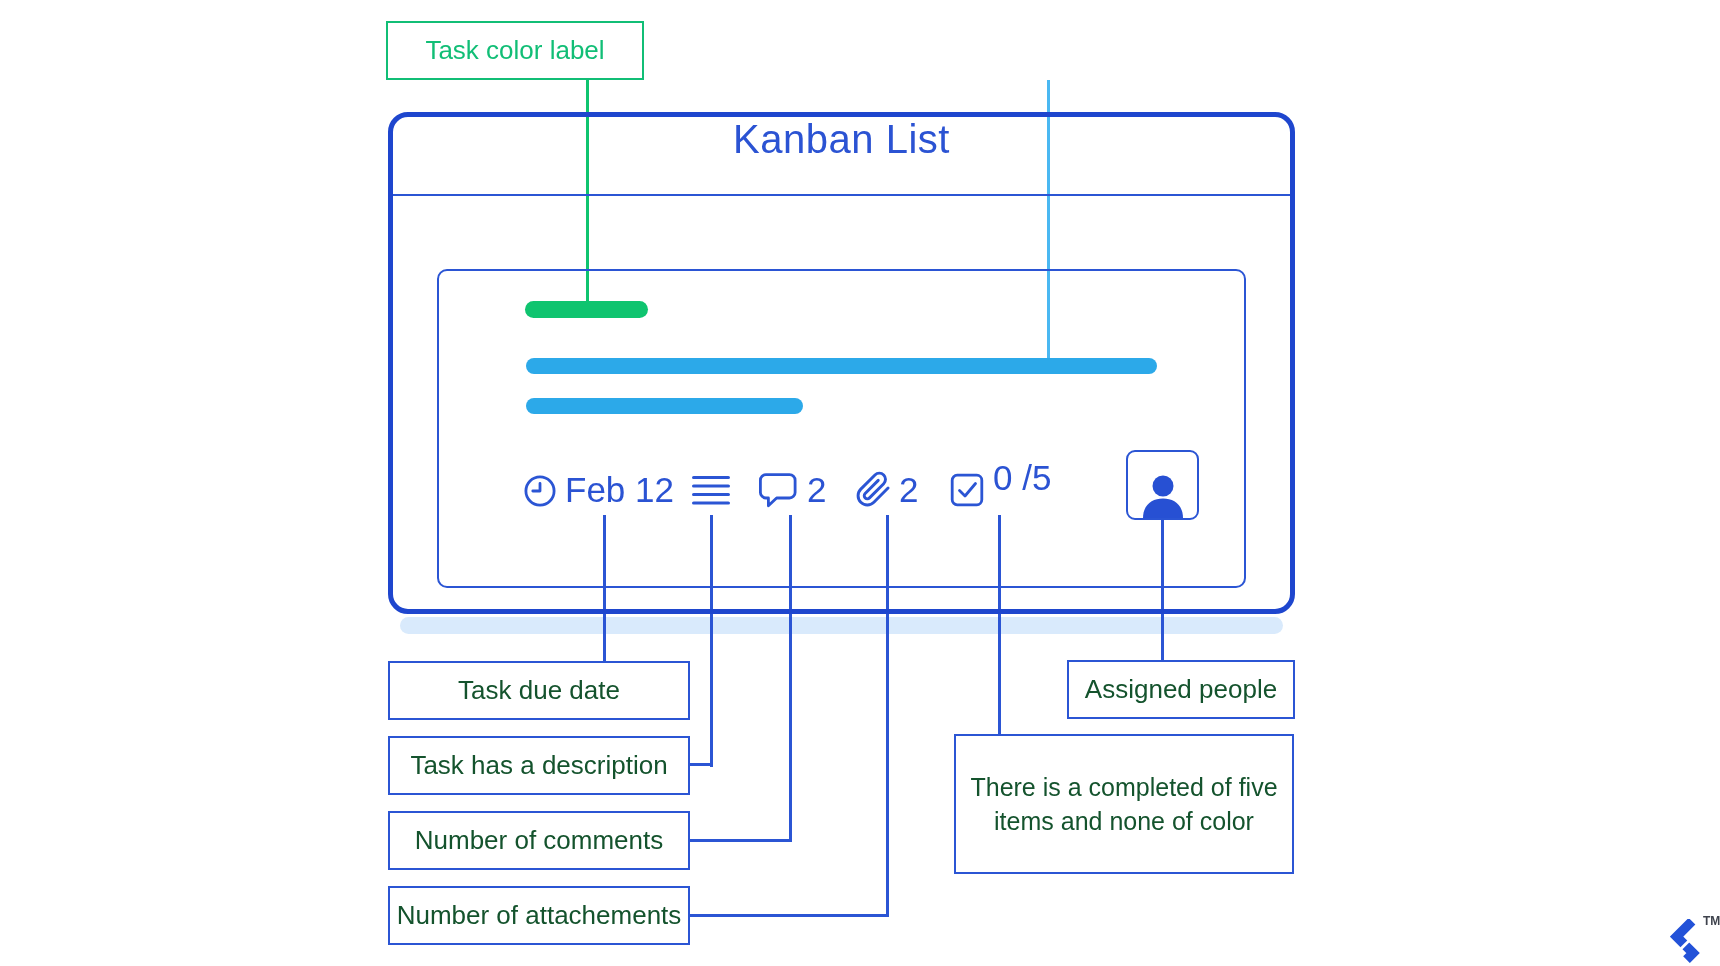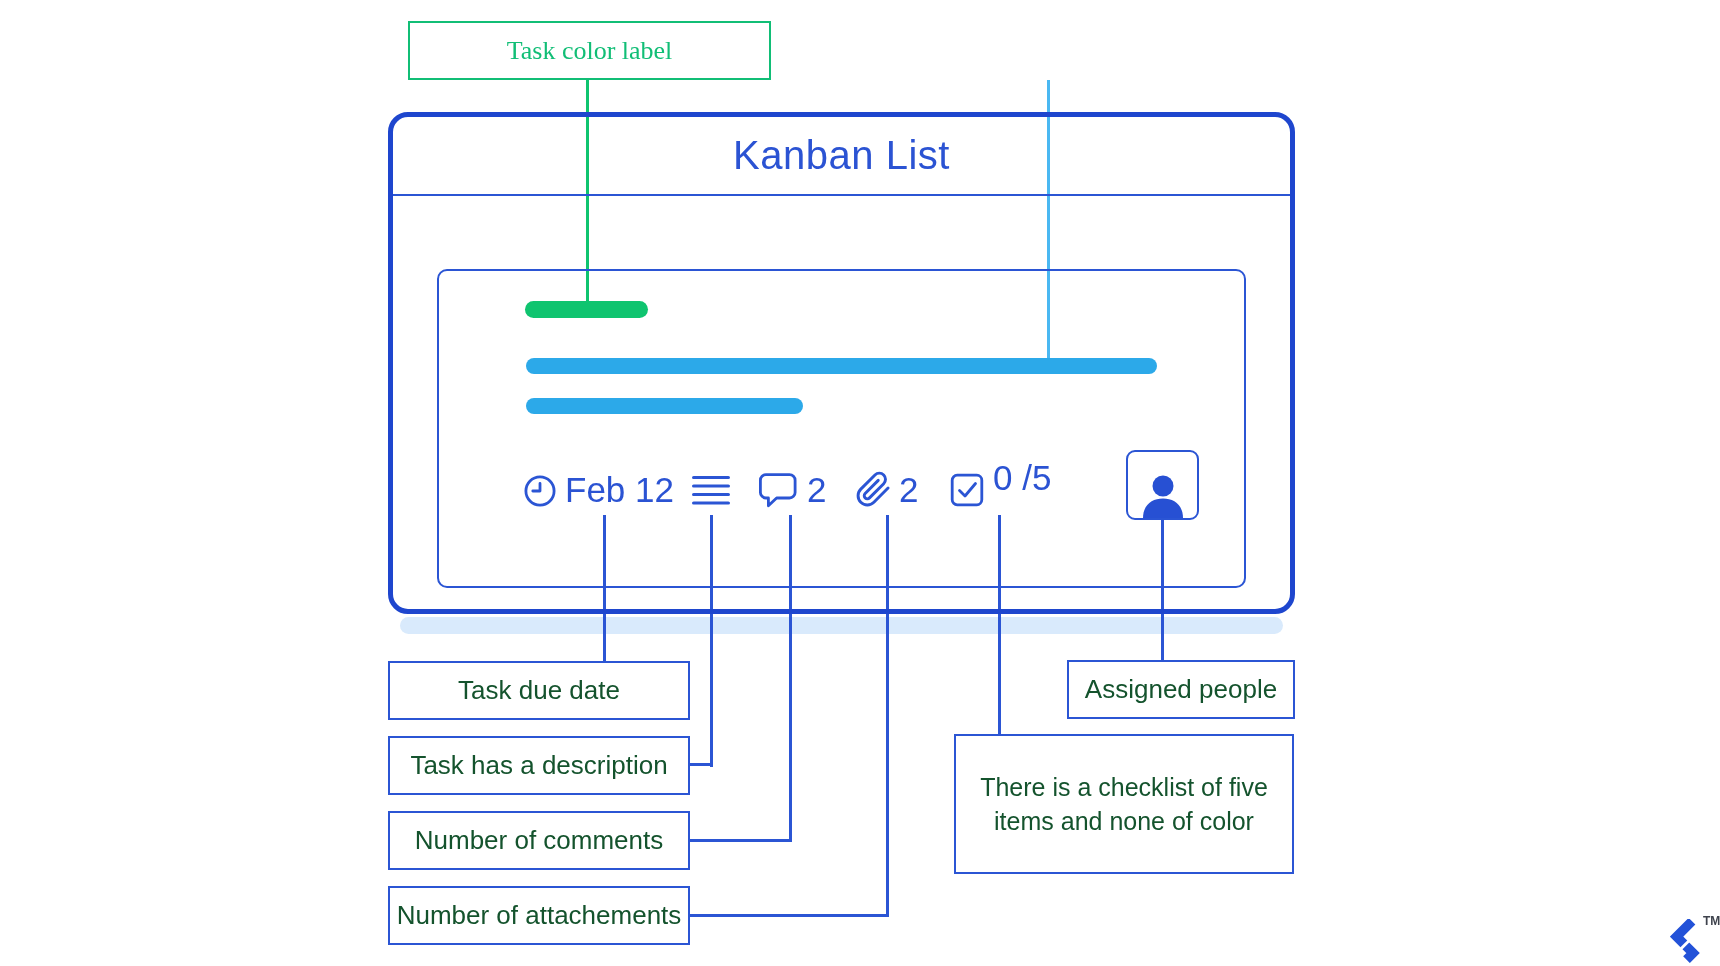--- a/index.html
+++ b/index.html
@@ -26,21 +26,21 @@
   
   .vline{position:absolute;width:3px;background:var(--line);z-index:1;}
   .hline{position:absolute;height:3px;background:var(--line);z-index:1;}
   .vline.green{background:var(--green-fill);}
   .vline.sky{background:var(--sky);}
 
   
   #panel{position:absolute;left:388px;top:112px;width:907px;height:502px;
          border:5px solid var(--panel-border);border-radius:20px;background:transparent;z-index:2;}
   #panel-header{height:79px;border-bottom:2.5px solid var(--line);
-                display:flex;align-items:center;justify-content:center;}
+                display:flex;justify-content:center;}
   #panel-title{font-size:40px;font-weight:500;color:var(--blue);letter-spacing:.5px;}
   #shadow{position:absolute;left:400px;top:617px;width:883px;height:17px;border-radius:9px;
           background:var(--shadow);z-index:0;}
 
   
   #card{position:absolute;left:437px;top:269px;width:809px;height:319px;
         border:2.5px solid var(--line);border-radius:10px;background:transparent;z-index:2;}
 
   .pill{position:absolute;border-radius:9px;z-index:2;}
   #color-label{left:525px;top:301px;width:123px;height:17px;background:var(--green-fill);}
@@ -75,21 +75,21 @@
   <div class="vline" style="left:603px;top:515px;height:148px;"></div>
   <div class="vline" style="left:710px;top:515px;height:252px;"></div>
   <div class="hline" style="left:690px;top:763px;width:23px;"></div>
   <div class="vline" style="left:789px;top:515px;height:327px;"></div>
   <div class="hline" style="left:690px;top:839px;width:102px;"></div>
   <div class="vline" style="left:886px;top:515px;height:402px;"></div>
   <div class="hline" style="left:690px;top:914px;width:199px;"></div>
   <div class="vline" style="left:998px;top:515px;height:222px;"></div>
   <div class="vline" style="left:1161px;top:518px;height:145px;"></div>
 
-  <div class="abox green" style="left:408px;top:21px;width:363px;height:59px;font-family:Liberation Serif, serif;">
+  <div class="abox green" style="left:386px;top:21px;width:258px;height:59px;">
     <span>Task color label</span>
   </div>
 
   <div id="panel">
     <div id="panel-header">
       <span id="panel-title">Kanban List</span>
     </div>
   </div>
 
   <div id="card"></div>
@@ -153,21 +153,21 @@
     <span>Task has a description</span>
   </div>
   <div class="abox" style="left:1067px;top:660px;width:228px;height:59px;">
     <span>Assigned people</span>
   </div>
 
   <div class="abox" style="left:388px;top:886px;width:302px;height:59px;">
     <span>Number of attachements</span>
   </div>
   <div id="checklist-box" class="abox" style="left:954px;top:734px;width:340px;height:140px;">
-    <span>There is a checklist of five</span>
+    <span>There is a completed of five</span>
     <span>items and none of color</span>
   </div>
 
   <span id="logo">
     <svg width="33" height="44" viewBox="0 0 30 40" fill="none">
       <path d="M20 2 L6 16 L21 31 L15 37" stroke="#2352D8" stroke-width="8.6"></path>
       <line x1="9.5" y1="27.5" x2="17.5" y2="19.5" stroke="#ffffff" stroke-width="2.6"></line>
     </svg>
   </span>
   <span id="tm">TM</span>

